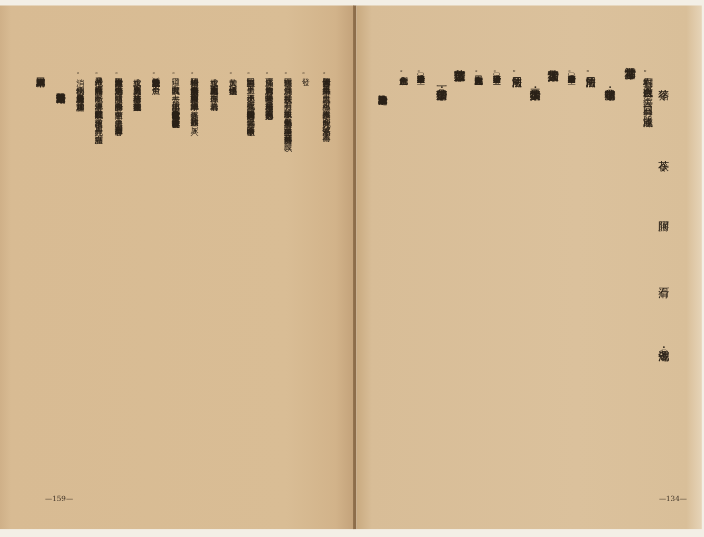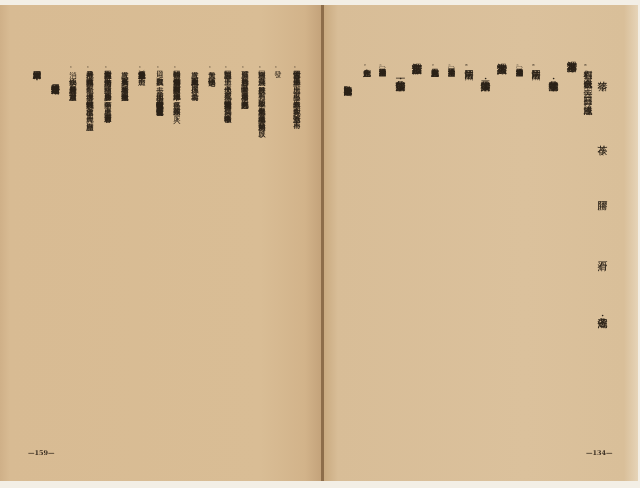--- a/index.html
+++ b/index.html
@@ -22,21 +22,21 @@
     position:absolute; writing-mode:vertical-rl; white-space:nowrap;
     color:#2b2218; line-height:1;
   }
   .l { font-size:7.4px; }
   .r-head { font-size:10.5px; }
   .r-body { font-size:10px; }
   .r-prep { font-size:9px; }
   .r-small { font-size:7.2px; }
   .r-note { font-size:7.6px; }
   .bold { font-weight:bold; }
-  .pnum { position:absolute; font-size:6.5px; color:#3a2e22; font-weight:bold; white-space:nowrap; }
+  .pnum { position:absolute; font-size:6.5px; color:#3a2e22; font-weight:normal; white-space:nowrap;margin-left:13px; }
 </style>
 </head>
 <body>
 
 <div class="spread">
   <div class="page-left">
     <div class="col l" style="left:293px;top:60px">古方便覽本方條曰。一男子患血淋二三年。一日血大出。痛不可忍。目眩不知人事。余即與此方。漸漸收效。而不再</div>
     <div class="col l" style="left:274px;top:60px">發。</div>
     <div class="col l" style="left:258px;top:60px">聾水瑣言曰。滿身洪腫。以手按其腫。頗有力。放手即復脹。然氣息如平常者。是猪苓湯證也。又一種腫勢如前。腰以</div>
     <div class="col l" style="left:241px;top:60px">下腫滿臑。脖肩胸背氣急。呼吸如平常者。是亦可用猪苓湯。不必問其渴之有無也。</div>

